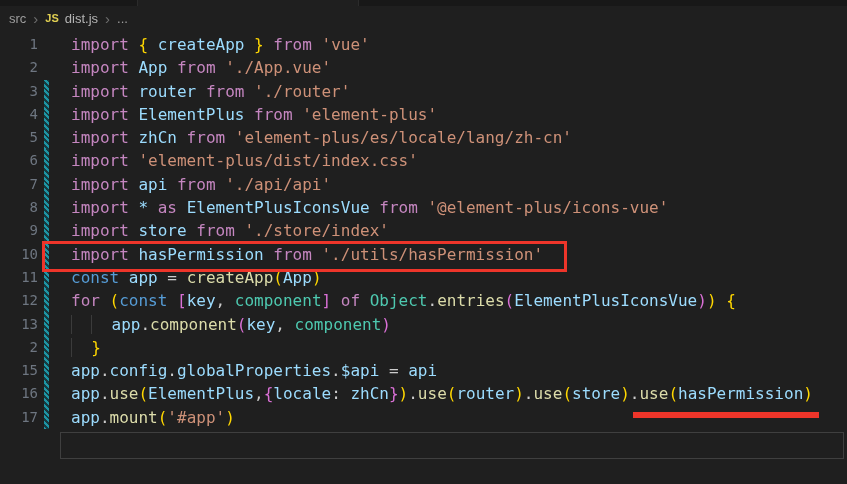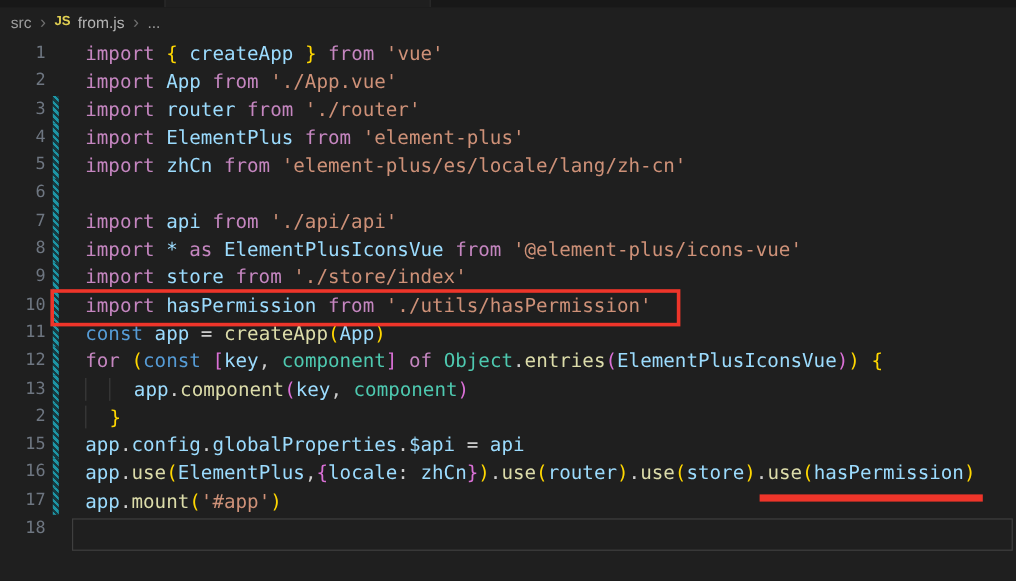--- a/index.html
+++ b/index.html
@@ -37,45 +37,44 @@
 <div class="page">
 
   <div class="tabbar-edge">
     <div class="active-tab-edge"></div>
   </div>
 
   <div class="breadcrumb">
     <span class="crumb">src</span>
     <span class="chev">›</span>
     <span class="js-badge">JS</span>
-    <span class="crumb crumb-file">from.js</span>
+    <span class="crumb crumb-file">dist.js</span>
     <span class="chev">›</span>
     <span class="crumb">...</span>
   </div>
 
   <div class="editor">
     <div id="code-area">
         <div class="code-line"><div class="ln">1</div><div class="gut"></div><div class="code"><span class="tk-kw" style="color: rgb(197, 134, 192);">import</span><span class="tk-pun" style="color: rgb(204, 204, 204);"> </span><span class="tk-b1" style="color: rgb(255, 215, 0);">{</span><span class="tk-pun" style="color: rgb(204, 204, 204);"> </span><span class="tk-var" style="color: rgb(156, 220, 254);">createApp</span><span class="tk-pun" style="color: rgb(204, 204, 204);"> </span><span class="tk-b1" style="color: rgb(255, 215, 0);">}</span><span class="tk-pun" style="color: rgb(204, 204, 204);"> </span><span class="tk-kw" style="color: rgb(197, 134, 192);">from</span><span class="tk-pun" style="color: rgb(204, 204, 204);"> </span><span class="tk-str" style="color: rgb(206, 145, 120);">'vue'</span></div></div>
         <div class="code-line"><div class="ln">2</div><div class="gut"></div><div class="code"><span class="tk-kw" style="color: rgb(197, 134, 192);">import</span><span class="tk-pun" style="color: rgb(204, 204, 204);"> </span><span class="tk-var" style="color: rgb(156, 220, 254);">App</span><span class="tk-pun" style="color: rgb(204, 204, 204);"> </span><span class="tk-kw" style="color: rgb(197, 134, 192);">from</span><span class="tk-pun" style="color: rgb(204, 204, 204);"> </span><span class="tk-str" style="color: rgb(206, 145, 120);">'./App.vue'</span></div></div>
         <div class="code-line"><div class="ln">3</div><div class="gut"><div class="modbar"></div></div><div class="code"><span class="tk-kw" style="color: rgb(197, 134, 192);">import</span><span class="tk-pun" style="color: rgb(204, 204, 204);"> </span><span class="tk-var" style="color: rgb(156, 220, 254);">router</span><span class="tk-pun" style="color: rgb(204, 204, 204);"> </span><span class="tk-kw" style="color: rgb(197, 134, 192);">from</span><span class="tk-pun" style="color: rgb(204, 204, 204);"> </span><span class="tk-str" style="color: rgb(206, 145, 120);">'./router'</span></div></div>
         <div class="code-line"><div class="ln">4</div><div class="gut"><div class="modbar"></div></div><div class="code"><span class="tk-kw" style="color: rgb(197, 134, 192);">import</span><span class="tk-pun" style="color: rgb(204, 204, 204);"> </span><span class="tk-var" style="color: rgb(156, 220, 254);">ElementPlus</span><span class="tk-pun" style="color: rgb(204, 204, 204);"> </span><span class="tk-kw" style="color: rgb(197, 134, 192);">from</span><span class="tk-pun" style="color: rgb(204, 204, 204);"> </span><span class="tk-str" style="color: rgb(206, 145, 120);">'element-plus'</span></div></div>
         <div class="code-line"><div class="ln">5</div><div class="gut"><div class="modbar"></div></div><div class="code"><span class="tk-kw" style="color: rgb(197, 134, 192);">import</span><span class="tk-pun" style="color: rgb(204, 204, 204);"> </span><span class="tk-var" style="color: rgb(156, 220, 254);">zhCn</span><span class="tk-pun" style="color: rgb(204, 204, 204);"> </span><span class="tk-kw" style="color: rgb(197, 134, 192);">from</span><span class="tk-pun" style="color: rgb(204, 204, 204);"> </span><span class="tk-str" style="color: rgb(206, 145, 120);">'element-plus/es/locale/lang/zh-cn'</span></div></div>
-        <div class="code-line"><div class="ln">6</div><div class="gut"><div class="modbar"></div></div></div>
+        <div class="code-line"><div class="ln">6</div><div class="gut"><div class="modbar"></div></div><div class="code"><span class="tk-kw" style="color: rgb(197, 134, 192);">import</span><span class="tk-pun" style="color: rgb(204, 204, 204);"> </span><span class="tk-str" style="color: rgb(206, 145, 120);">'element-plus/dist/index.css'</span></div></div>
         <div class="code-line"><div class="ln">7</div><div class="gut"><div class="modbar"></div></div><div class="code"><span class="tk-kw" style="color: rgb(197, 134, 192);">import</span><span class="tk-pun" style="color: rgb(204, 204, 204);"> </span><span class="tk-var" style="color: rgb(156, 220, 254);">api</span><span class="tk-pun" style="color: rgb(204, 204, 204);"> </span><span class="tk-kw" style="color: rgb(197, 134, 192);">from</span><span class="tk-pun" style="color: rgb(204, 204, 204);"> </span><span class="tk-str" style="color: rgb(206, 145, 120);">'./api/api'</span></div></div>
         <div class="code-line"><div class="ln">8</div><div class="gut"><div class="modbar"></div></div><div class="code"><span class="tk-kw" style="color: rgb(197, 134, 192);">import</span><span class="tk-pun" style="color: rgb(204, 204, 204);"> </span><span class="tk-var" style="color: rgb(156, 220, 254);">*</span><span class="tk-pun" style="color: rgb(204, 204, 204);"> </span><span class="tk-kw" style="color: rgb(197, 134, 192);">as</span><span class="tk-pun" style="color: rgb(204, 204, 204);"> </span><span class="tk-var" style="color: rgb(156, 220, 254);">ElementPlusIconsVue</span><span class="tk-pun" style="color: rgb(204, 204, 204);"> </span><span class="tk-kw" style="color: rgb(197, 134, 192);">from</span><span class="tk-pun" style="color: rgb(204, 204, 204);"> </span><span class="tk-str" style="color: rgb(206, 145, 120);">'@element-plus/icons-vue'</span></div></div>
         <div class="code-line"><div class="ln">9</div><div class="gut"><div class="modbar"></div></div><div class="code"><span class="tk-kw" style="color: rgb(197, 134, 192);">import</span><span class="tk-pun" style="color: rgb(204, 204, 204);"> </span><span class="tk-var" style="color: rgb(156, 220, 254);">store</span><span class="tk-pun" style="color: rgb(204, 204, 204);"> </span><span class="tk-kw" style="color: rgb(197, 134, 192);">from</span><span class="tk-pun" style="color: rgb(204, 204, 204);"> </span><span class="tk-str" style="color: rgb(206, 145, 120);">'./store/index'</span></div></div>
         <div class="code-line"><div class="ln">10</div><div class="gut"><div class="modbar"></div></div><div class="code"><span class="tk-kw" style="color: rgb(197, 134, 192);">import</span><span class="tk-pun" style="color: rgb(204, 204, 204);"> </span><span class="tk-var" style="color: rgb(156, 220, 254);">hasPermission</span><span class="tk-pun" style="color: rgb(204, 204, 204);"> </span><span class="tk-kw" style="color: rgb(197, 134, 192);">from</span><span class="tk-pun" style="color: rgb(204, 204, 204);"> </span><span class="tk-str" style="color: rgb(206, 145, 120);">'./utils/hasPermission'</span></div></div>
         <div class="code-line"><div class="ln">11</div><div class="gut"><div class="modbar"></div></div><div class="code"><span class="tk-decl" style="color: rgb(86, 156, 214);">const</span><span class="tk-pun" style="color: rgb(204, 204, 204);"> </span><span class="tk-var" style="color: rgb(156, 220, 254);">app</span><span class="tk-pun" style="color: rgb(204, 204, 204);"> = </span><span class="tk-fn" style="color: rgb(220, 220, 170);">createApp</span><span class="tk-b1" style="color: rgb(255, 215, 0);">(</span><span class="tk-var" style="color: rgb(156, 220, 254);">App</span><span class="tk-b1" style="color: rgb(255, 215, 0);">)</span></div></div>
         <div class="code-line"><div class="ln">12</div><div class="gut"><div class="modbar"></div></div><div class="code"><span class="tk-kw" style="color: rgb(197, 134, 192);">for</span><span class="tk-pun" style="color: rgb(204, 204, 204);"> </span><span class="tk-b1" style="color: rgb(255, 215, 0);">(</span><span class="tk-decl" style="color: rgb(86, 156, 214);">const</span><span class="tk-pun" style="color: rgb(204, 204, 204);"> </span><span class="tk-b2" style="color: rgb(218, 112, 214);">[</span><span class="tk-var" style="color: rgb(156, 220, 254);">key</span><span class="tk-pun" style="color: rgb(204, 204, 204);">, </span><span class="tk-cls" style="color: rgb(78, 201, 176);">component</span><span class="tk-b2" style="color: rgb(218, 112, 214);">]</span><span class="tk-pun" style="color: rgb(204, 204, 204);"> </span><span class="tk-kw" style="color: rgb(197, 134, 192);">of</span><span class="tk-pun" style="color: rgb(204, 204, 204);"> </span><span class="tk-cls" style="color: rgb(78, 201, 176);">Object</span><span class="tk-pun" style="color: rgb(204, 204, 204);">.</span><span class="tk-fn" style="color: rgb(220, 220, 170);">entries</span><span class="tk-b2" style="color: rgb(218, 112, 214);">(</span><span class="tk-var" style="color: rgb(156, 220, 254);">ElementPlusIconsVue</span><span class="tk-b2" style="color: rgb(218, 112, 214);">)</span><span class="tk-b1" style="color: rgb(255, 215, 0);">)</span><span class="tk-pun" style="color: rgb(204, 204, 204);"> </span><span class="tk-b1" style="color: rgb(255, 215, 0);">{</span></div></div>
         <div class="code-line"><div class="ln">13</div><div class="gut"><div class="modbar"></div></div><div class="code"><span class="tk-ind" style="color: transparent;">  </span><span class="tk-ind" style="color: transparent;">  </span><span class="tk-var" style="color: rgb(156, 220, 254);">app</span><span class="tk-pun" style="color: rgb(204, 204, 204);">.</span><span class="tk-fn" style="color: rgb(220, 220, 170);">component</span><span class="tk-b2" style="color: rgb(218, 112, 214);">(</span><span class="tk-var" style="color: rgb(156, 220, 254);">key</span><span class="tk-pun" style="color: rgb(204, 204, 204);">, </span><span class="tk-cls" style="color: rgb(78, 201, 176);">component</span><span class="tk-b2" style="color: rgb(218, 112, 214);">)</span></div></div>
         <div class="code-line"><div class="ln">2</div><div class="gut"><div class="modbar"></div></div><div class="code"><span class="tk-ind" style="color: transparent;">  </span><span class="tk-b1" style="color: rgb(255, 215, 0);">}</span></div></div>
         <div class="code-line"><div class="ln">15</div><div class="gut"><div class="modbar"></div></div><div class="code"><span class="tk-var" style="color: rgb(156, 220, 254);">app</span><span class="tk-pun" style="color: rgb(204, 204, 204);">.</span><span class="tk-var" style="color: rgb(156, 220, 254);">config</span><span class="tk-pun" style="color: rgb(204, 204, 204);">.</span><span class="tk-var" style="color: rgb(156, 220, 254);">globalProperties</span><span class="tk-pun" style="color: rgb(204, 204, 204);">.</span><span class="tk-var" style="color: rgb(156, 220, 254);">$api</span><span class="tk-pun" style="color: rgb(204, 204, 204);"> = </span><span class="tk-var" style="color: rgb(156, 220, 254);">api</span></div></div>
         <div class="code-line"><div class="ln">16</div><div class="gut"><div class="modbar"></div></div><div class="code"><span class="tk-var" style="color: rgb(156, 220, 254);">app</span><span class="tk-pun" style="color: rgb(204, 204, 204);">.</span><span class="tk-fn" style="color: rgb(220, 220, 170);">use</span><span class="tk-b1" style="color: rgb(255, 215, 0);">(</span><span class="tk-var" style="color: rgb(156, 220, 254);">ElementPlus</span><span class="tk-pun" style="color: rgb(204, 204, 204);">,</span><span class="tk-b2" style="color: rgb(218, 112, 214);">{</span><span class="tk-var" style="color: rgb(156, 220, 254);">locale</span><span class="tk-pun" style="color: rgb(204, 204, 204);">: </span><span class="tk-var" style="color: rgb(156, 220, 254);">zhCn</span><span class="tk-b2" style="color: rgb(218, 112, 214);">}</span><span class="tk-b1" style="color: rgb(255, 215, 0);">)</span><span class="tk-pun" style="color: rgb(204, 204, 204);">.</span><span class="tk-fn" style="color: rgb(220, 220, 170);">use</span><span class="tk-b1" style="color: rgb(255, 215, 0);">(</span><span class="tk-var" style="color: rgb(156, 220, 254);">router</span><span class="tk-b1" style="color: rgb(255, 215, 0);">)</span><span class="tk-pun" style="color: rgb(204, 204, 204);">.</span><span class="tk-fn" style="color: rgb(220, 220, 170);">use</span><span class="tk-b1" style="color: rgb(255, 215, 0);">(</span><span class="tk-var" style="color: rgb(156, 220, 254);">store</span><span class="tk-b1" style="color: rgb(255, 215, 0);">)</span><span class="tk-pun" style="color: rgb(204, 204, 204);">.</span><span class="tk-fn" style="color: rgb(220, 220, 170);">use</span><span class="tk-b1" style="color: rgb(255, 215, 0);">(</span><span class="tk-var" style="color: rgb(156, 220, 254);">hasPermission</span><span class="tk-b1" style="color: rgb(255, 215, 0);">)</span></div></div>
         <div class="code-line"><div class="ln">17</div><div class="gut"><div class="modbar"></div></div><div class="code"><span class="tk-var" style="color: rgb(156, 220, 254);">app</span><span class="tk-pun" style="color: rgb(204, 204, 204);">.</span><span class="tk-fn" style="color: rgb(220, 220, 170);">mount</span><span class="tk-b1" style="color: rgb(255, 215, 0);">(</span><span class="tk-str" style="color: rgb(206, 145, 120);">'#app'</span><span class="tk-b1" style="color: rgb(255, 215, 0);">)</span></div></div>
-        <div class="code-line"><div class="ln">18</div><div class="gut"></div><div class="code"></div></div>
       </div>
   </div>
 
   <div class="red-box" id="red-box" style="left: 42px; top: 241px; width: 525px; height: 31px; border: 3px solid rgb(238, 53, 42);"></div>
   <div class="red-underline" id="red-underline" style="left: 633px; top: 412px; width: 186px; height: 6px; background: rgb(238, 53, 42);"></div>
   <div class="current-line-border" id="cur-line" style="left: 60px; top: 432px; width: 784px; height: 27px; border: 1px solid rgb(63, 63, 63);"></div>
 
 </div>
 
 </body></html>

